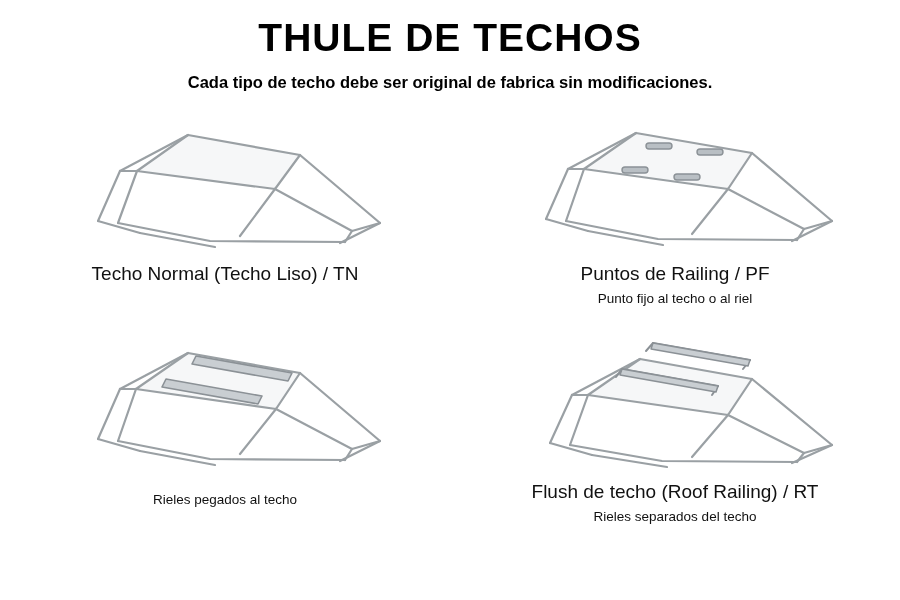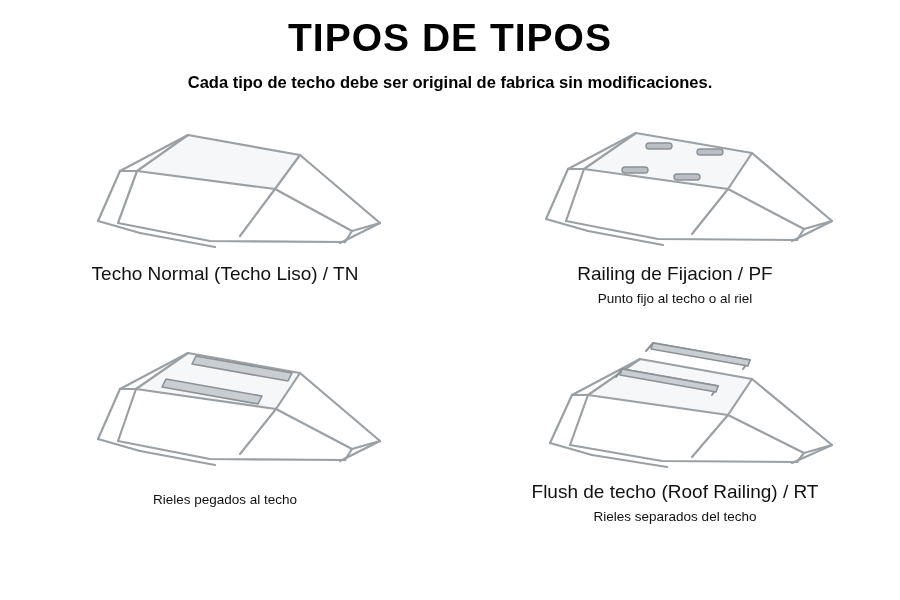--- a/index.html
+++ b/index.html
@@ -92,21 +92,21 @@
   #cell-tn .cell-caption { top: 152px; }
   #cell-pf .cell-caption { top: 152px; }
   #cell-ra .cell-caption { top: 158px; }
   #cell-rt .cell-caption { top: 152px; }
 </style>
 </head>
 <body>
 
 <div class="page">
 
-  <div class="title">TIPOS DE TIPOS</div>
+  <div class="title">THULE DE TECHOS</div>
 
   <div class="subtitle-block">
     <span class="subtitle-line">Cada tipo de techo debe ser original de fabrica sin modificaciones.</span>
   </div>
 
   <div class="grid">
 
     <div class="cell" id="cell-tn">
       <div class="cell-art">
         <svg viewBox="0 0 450 155" xmlns="http://www.w3.org/2000/svg">
@@ -154,21 +154,21 @@
 
           <g fill="#b9bfc4" stroke="#8b9196" stroke-width="1.4">
             <rect x="196" y="32" width="26" height="6" rx="3"></rect>
             <rect x="247" y="38" width="26" height="6" rx="3"></rect>
             <rect x="172" y="56" width="26" height="6" rx="3"></rect>
             <rect x="224" y="63" width="26" height="6" rx="3"></rect>
           </g>
         </svg>
       </div>
       <div class="cell-caption">
-        <span class="caption-main">Railing de Fijacion / PF</span>
+        <span class="caption-main">Puntos de Railing / PF</span>
         <span class="caption-sub">Punto fijo al techo o al riel</span>
       </div>
     </div>
 
     <div class="cell" id="cell-ra">
       <div class="cell-art">
         <svg viewBox="0 0 450 155" xmlns="http://www.w3.org/2000/svg">
           <g fill="none" stroke="#9aa0a4" stroke-width="2.2" stroke-linejoin="round" stroke-linecap="round">
             <path d="M188 24 L300 44 L276 80 L136 60 Z" fill="#f6f7f8"></path>
             <path d="M300 44 L380 112 L352 120 L276 80"></path>

